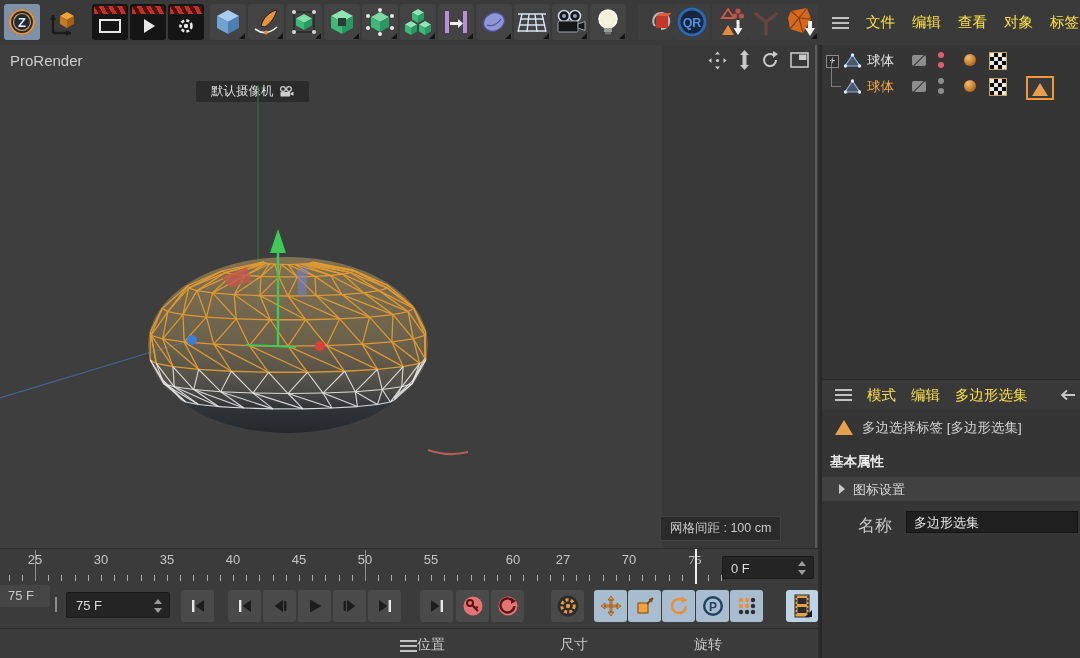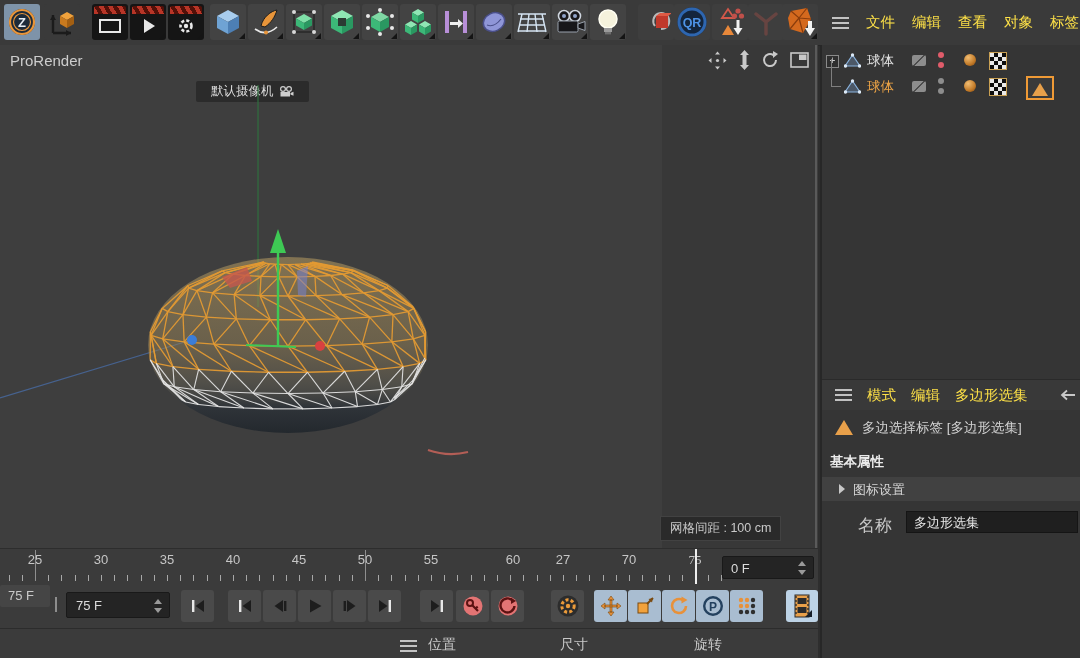--- a/index.html
+++ b/index.html
@@ -900,16 +900,16 @@
       <path d="M15,24 L22,24 L22,17 Z" fill="#17202a"></path>
       </svg>
     </div>
 </div>
 
 <div id="coordsleft" class="abs">
   <div class="abs" style="left:152px;top:2px;width:1px;height:26px;background:#313131"></div>
 </div>
 <div id="coordsbar" class="abs">
   <span class="burger abs" style="left:400px;top:9px"><i></i><i></i><i></i></span>
-  <span class="coordlabel" style="left:428px">位置</span>
+  <span class="coordlabel" style="left:417px">位置</span>
   <span class="coordlabel" style="left:560px">尺寸</span>
   <span class="coordlabel" style="left:694px">旋转</span>
 </div>
 
 </body></html>

